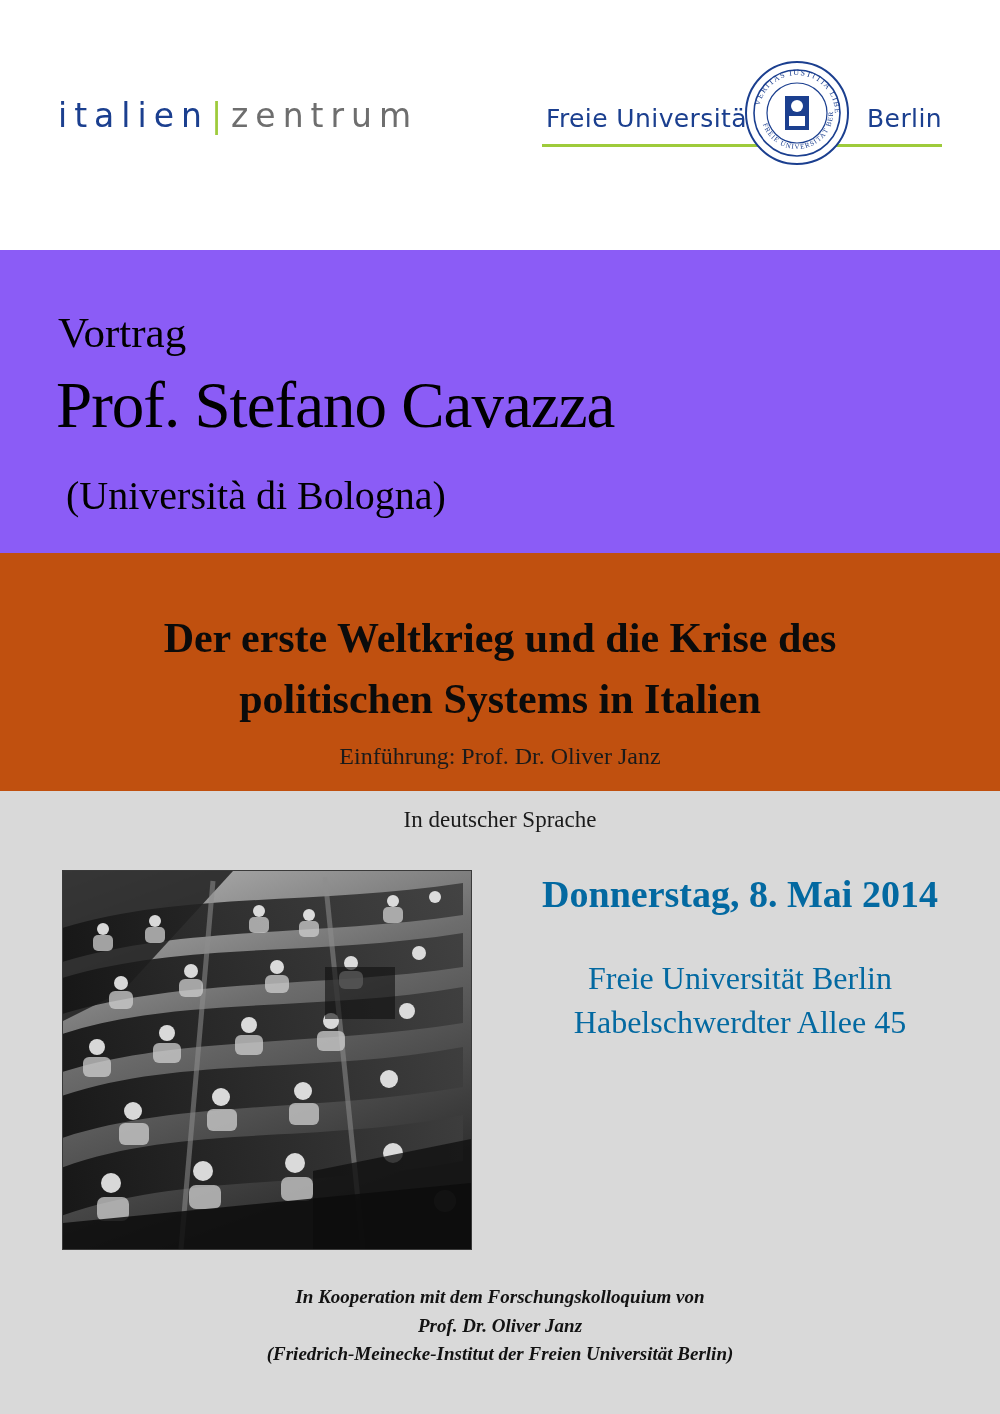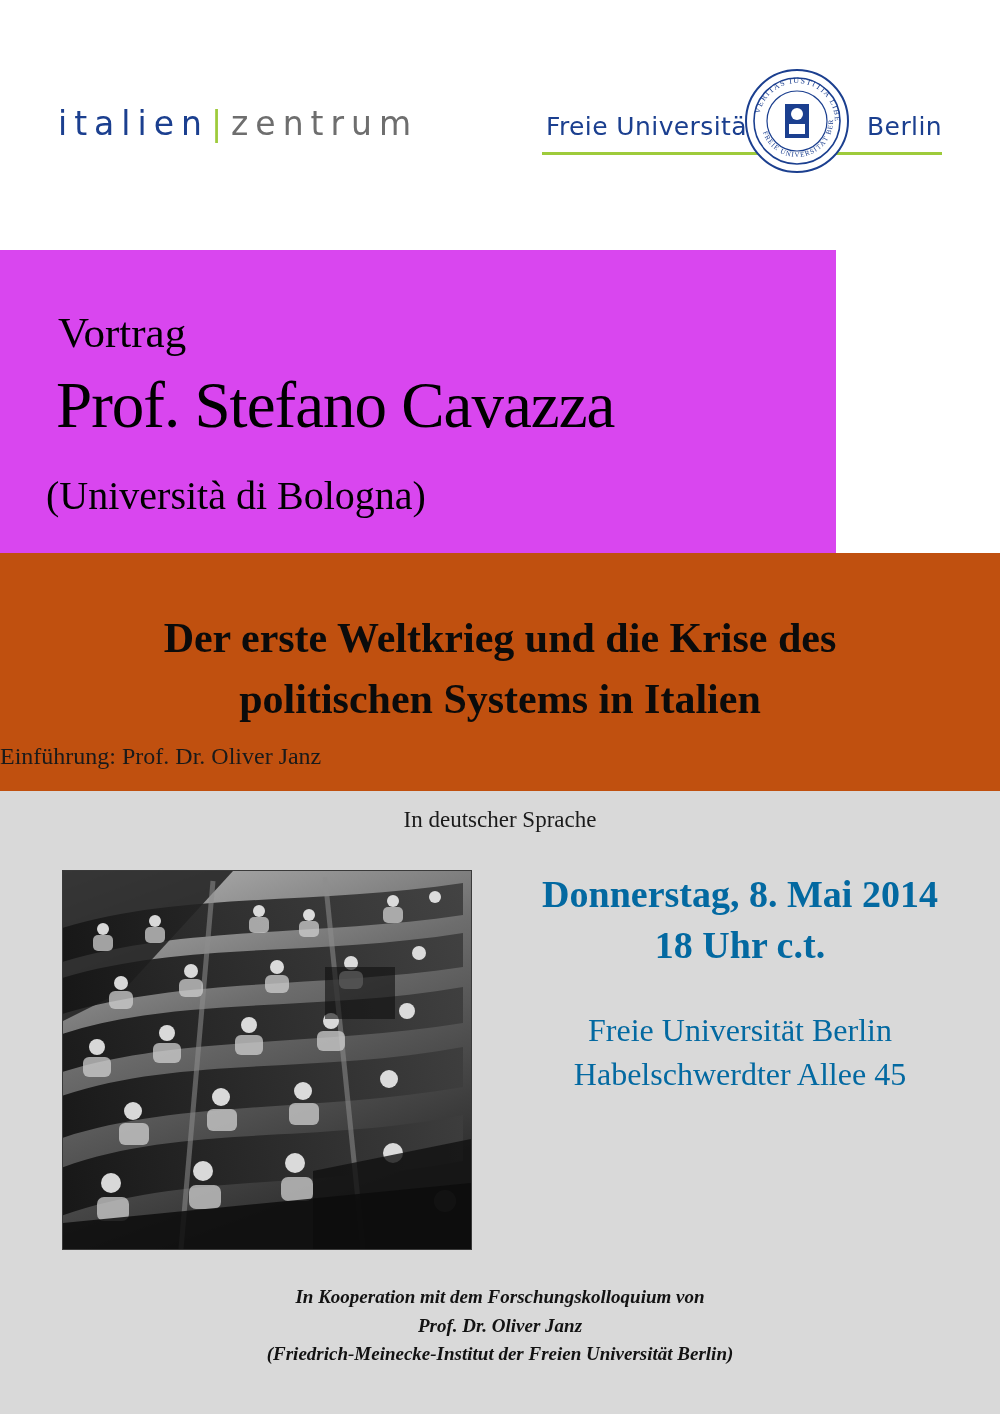--- a/index.html
+++ b/index.html
@@ -17,21 +17,21 @@
   .poster {
     position: relative;
     width: 1000px;
     height: 1414px;
     background: #ffffff;
   }
 
   
   .header {
     position: absolute;
-    top: 16px; left: 0;
+    top: 8px; left: 0;
     width: 1000px;
     height: 250px;
   }
   .logo-iz {
     position: absolute;
     left: 58px;
     top: 88px;
     font-family: "DejaVu Sans", sans-serif;
     font-size: 33px;
     letter-spacing: 7px;
@@ -73,44 +73,44 @@
     left: 206px;
     top: -20px;
     width: 106px;
     height: 106px;
   }
 
   
   .block-white {
     position: absolute;
     top: 250px; left: 0;
-    width: 836px;
+    width: 1000px;
     height: 303px;
-    background: #d946ef;
+    background: #8b5cf6;
   }
   .vortrag {
     position: absolute;
     left: 58px;
     top: 58px;
     font-size: 43px;
     color: #000;
   }
   .speaker {
     position: absolute;
     left: 56px;
     top: 118px;
     font-size: 65px;
     letter-spacing: -1px;
     color: #000;
     white-space: nowrap;
     text-align: right;
   }
   .affiliation {
     position: absolute;
-    left: 46px;
+    left: 66px;
     top: 222px;
     font-size: 40px;
     color: #000;
   }
 
   
   .block-orange {
     position: absolute;
     top: 553px; left: 0;
     width: 1000px;
@@ -124,21 +124,21 @@
     text-align: center;
     font-size: 42px;
     font-weight: bold;
     line-height: 1.45;
     color: #0b0b0b;
   }
   .intro {
     position: absolute;
     left: 0; right: 0;
     top: 190px;
-    text-align: left;
+    text-align: center;
     font-size: 24px;
     color: #1a1a1a;
   }
 
   
   .block-grey {
     position: absolute;
     top: 791px; left: 0;
     width: 1000px;
     height: 740px;
@@ -337,21 +337,20 @@
 
         <path d="M250 300 L408 268 L408 378 L250 378 Z" fill="#101010" opacity="0.8"></path>
         <path d="M0 352 L408 312 L408 378 L0 378 Z" fill="#0c0c0c" opacity="0.85"></path>
         <rect x="262" y="96" width="70" height="52" fill="#0f0f0f" opacity="0.6"></rect>
       </svg>
     </div>
 
     <div class="details">
       <div class="date-line">
         <div>Donnerstag, 8. Mai 2014</div>
-        <div>18 Uhr c.t.</div>
       </div>
       <div class="venue">
         <div>Freie Universität Berlin</div>
         <div>Habelschwerdter Allee 45</div>
       </div>
     </div>
 
     <div class="footer">
       <div>In Kooperation mit dem Forschungskolloquium von</div>
       <div>Prof. Dr. Oliver Janz</div>

